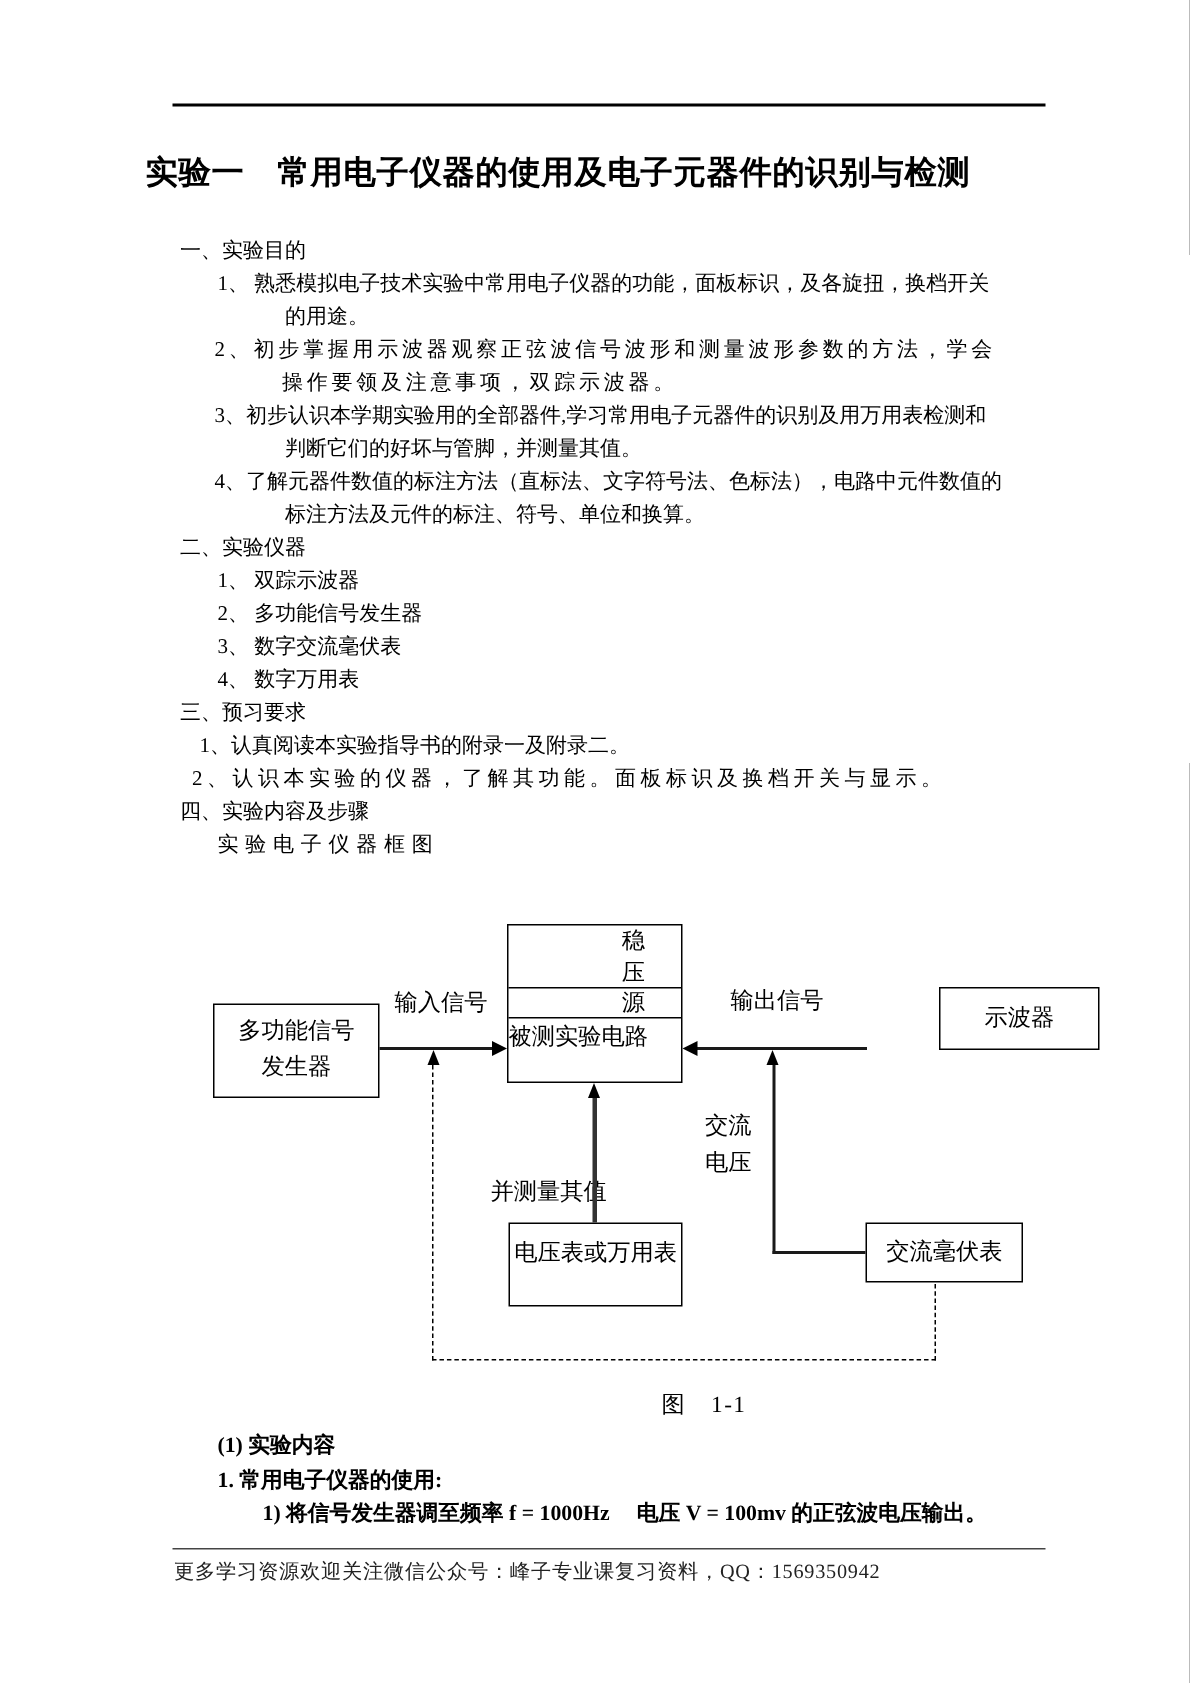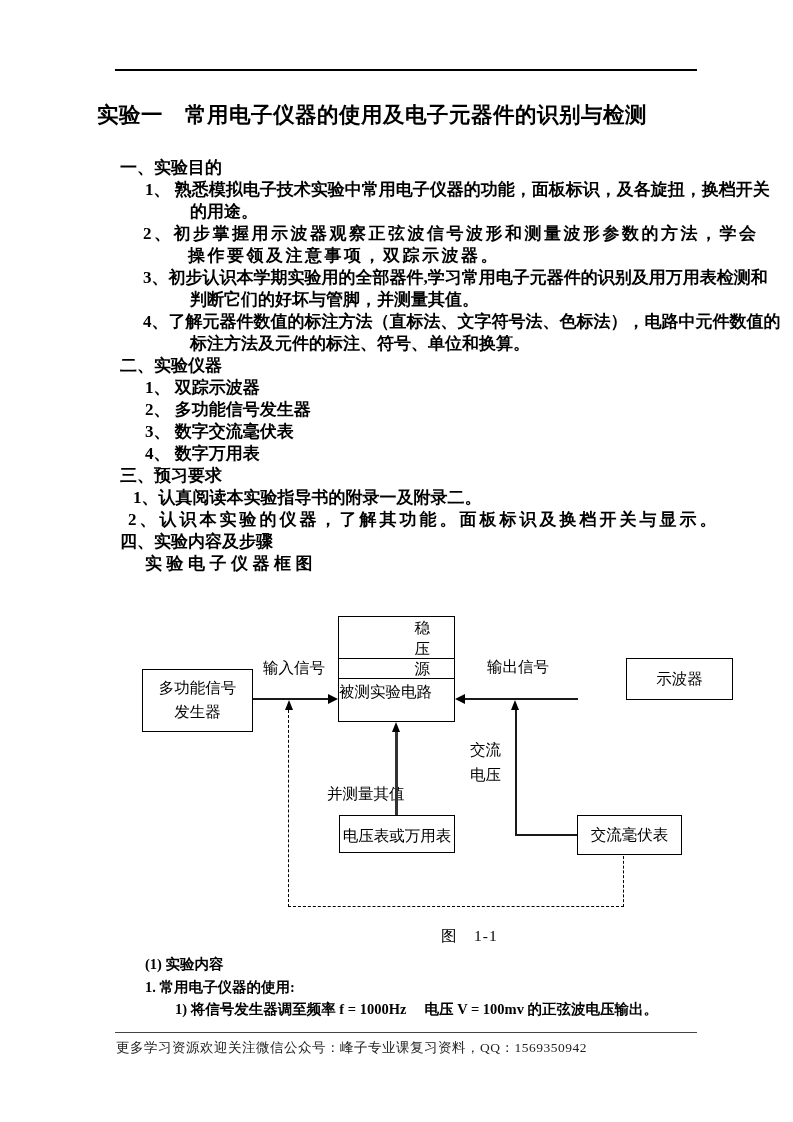--- a/index.html
+++ b/index.html
@@ -15,21 +15,21 @@
   .top-rule{position:absolute;left:115px;top:69px;width:582px;height:2px;background:#000;}
   .footer-rule{position:absolute;left:115px;top:1032px;width:582px;height:1px;background:#444;}
   
   .doc-title{
     position:absolute;left:0;top:100px;width:672px;
     text-align:center;font-size:21.5px;font-weight:bold;letter-spacing:0.5px;margin-left:36px;
   }
   
   .body-text{
     position:absolute;left:118px;top:157px;width:585px;
-    font-size:17px;font-weight:bold;line-height:22px;white-space:nowrap;
+    font-size:14px;font-weight:normal;line-height:22px;white-space:nowrap;
   }
   .i0{padding-left:2px;}
   .i10{padding-left:10px;}
   .i15{padding-left:15px;}
   .i25{padding-left:25px;}
   .i27{padding-left:27px;}
   .i70{padding-left:70px;}
   .i72{padding-left:72px;}
   .sp25{letter-spacing:2.5px;}
   .sp3{letter-spacing:3px;}
@@ -38,21 +38,21 @@
   .dg-box{
     position:absolute;border:1.5px solid #000;background:#fff;
     font-size:15.5px;font-weight:normal;text-align:center;box-sizing:border-box;
   }
   .gen-box{left:142px;top:669px;width:111px;height:63px;line-height:24px;padding-top:6px;}
   .mid-box{left:338px;top:616px;width:117px;height:106px;padding:0;}
   .mid-row1{height:42px;border-bottom:1.5px solid #000;text-align:right;padding-right:24px;line-height:21px;box-sizing:border-box;}
   .mid-row2{height:20px;border-bottom:1.5px solid #000;text-align:right;padding-right:24px;line-height:19px;box-sizing:border-box;}
   .mid-row3{height:41px;text-align:left;padding-top:3px;line-height:19px;box-sizing:border-box;}
   .osc-box{left:578px;top:658px;width:107px;height:42px;line-height:39px;margin-left:48px;}
-  .vm-box{left:339px;top:815px;width:116px;height:38px;line-height:39px;}
+  .vm-box{left:339px;top:815px;width:116px;height:56px;line-height:39px;}
   .acmv-box{left:577px;top:815px;width:105px;height:40px;line-height:37px;}
   .dg-label{position:absolute;font-size:15.5px;font-weight:normal;white-space:nowrap;}
   .lbl-input{left:263px;top:658px;}
   .lbl-output{left:487px;top:657px;}
   .lbl-ac1{left:470px;top:740px;}
   .lbl-ac2{left:470px;top:765px;}
   .lbl-dc{left:327px;top:784px;}
   .fig-caption{left:441px;top:926px;letter-spacing:1px;}
   
   .hline{position:absolute;height:2px;background:#1a1a1a;}

